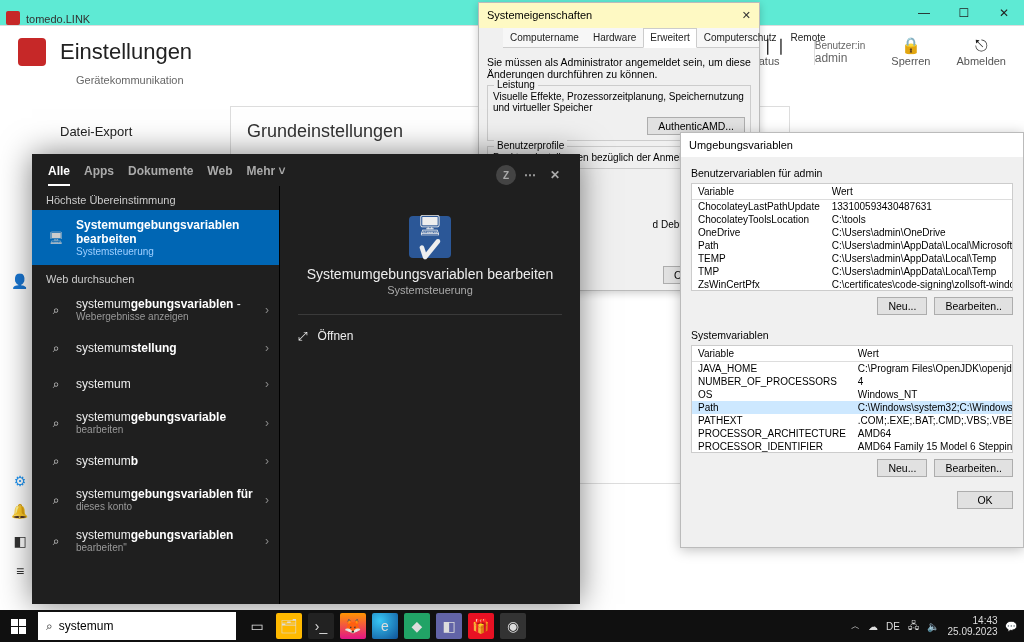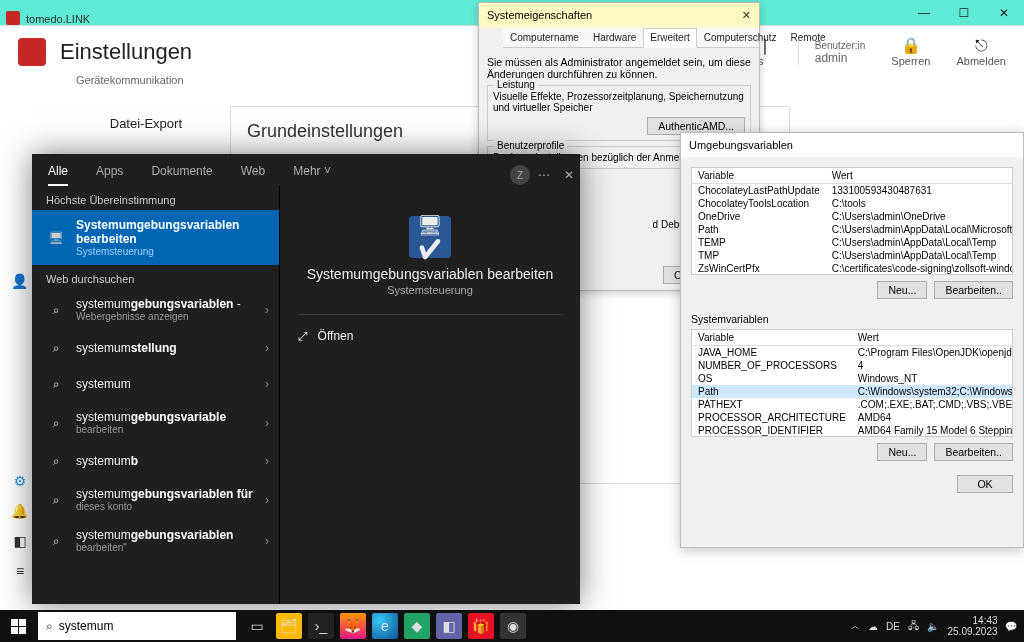--- a/index.html
+++ b/index.html
@@ -13,26 +13,26 @@
   .sysbtn { width:40px; height:26px; display:flex; align-items:center; justify-content:center; color:#222; font-size:12px; }
 
   
   .app { position:absolute; top:26px; left:0; right:0; bottom:32px; background:#fff; }
   .appheader { display:flex; align-items:center; padding:10px 18px 4px 18px; }
   .applogo { width:28px; height:28px; background:#c62828; border-radius:4px; margin-right:14px; flex-shrink:0;}
   .apptitle { font-size:22px; font-weight:400; color:#222; }
   .headericons { margin-left:auto; display:flex; gap:26px; align-items:center; }
   .hitem { text-align:center; font-size:11px; color:#555; line-height:1.2;}
   .hitem .ic { display:block; font-size:16px; color:#222; }
-  .userblock { font-size:12px; color:#666; border-left:1px solid #ddd; padding-left:16px;}
+  .userblock { font-size:12px; color:#666; border-left:1px solid #ddd; padding-left:0;}
   .userblock .role{font-size:10px;}
 
   .subhead { font-size:11px; color:#666; padding:2px 18px 10px 76px; }
 
-  .leftnav { position:absolute; top:80px; left:0; width:200px;text-align:right; }
+  .leftnav { position:absolute; top:88px; left:0; width:200px; }
   .leftnav .item { padding:10px 18px 10px 60px; font-size:13px; color:#222; position:relative;}
   .iconcol { position:absolute; left:0; top:240px; width:40px;}
   .iconcol div{height:30px; display:flex;align-items:center;justify-content:center;color:#333;font-size:14px;}
 
   .maincard { position:absolute; left:230px; top:80px; width:560px; background:#fff; border:1px solid #ddd; padding:14px 16px; }
   .maincard h2{font-size:18px;font-weight:500;color:#333;margin-bottom:16px;}
   .maincard .row{font-size:13px;color:#333;padding:6px 0;}
   .warn { color:#ff9800; font-size:12px; margin-top:270px; }
 
   
@@ -56,21 +56,21 @@
   .tablewrap{border:1px solid #ccc;background:#fff;height:108px;overflow:auto;}
   table{width:100%;border-collapse:collapse;font-size:10px;}
   th{text-align:left;padding:2px 6px;border-bottom:1px solid #ddd;background:#fff;font-weight:400;}
   td{padding:1px 6px;white-space:nowrap;overflow:hidden;}
   tr.sel td{background:#cde8ff;}
   .rowbtns{text-align:right;padding:6px 0 14px 0;}
   .rowbtns .btn{margin-left:4px;min-width:50px;text-align:center;}
 
   
   .search { position:absolute; left:32px; top:154px; width:548px; height:450px; background:#1f1f1f; color:#e6e6e6; box-shadow:0 0 30px rgba(0,0,0,.5); display:flex; flex-direction:column;}
-  .searchtabs{display:flex;gap:28px;padding:10px 2px 0 16px;font-size:12px;color:#aaa;}
+  .searchtabs{display:flex;gap:14px;padding:10px 16px 0 16px;font-size:12px;color:#aaa;font-weight:bold;}
   .searchtabs .st{padding-bottom:6px;}
   .searchtabs .st.active{color:#fff;border-bottom:2px solid #fff;}
   .searchtabs .more::after{content:" ˅";}
   .searchtop-right{margin-left:auto;display:flex;gap:8px;align-items:center;}
   .avatar{width:20px;height:20px;border-radius:50%;background:#444;display:flex;align-items:center;justify-content:center;font-size:10px;}
   .dots{letter-spacing:2px;}
   .sclose{width:18px;text-align:center;}
   .searchbody{flex:1;display:flex;overflow:hidden;}
   .sleft{width:248px;border-right:1px solid #000;overflow:auto;}
   .sgroup{font-size:11px;color:#ccc;padding:8px 14px 4px 14px;}
@@ -196,20 +196,21 @@
     <span class="btn">OK</span>
     <span class="btn">Abbre</span>
   </div>
 </div>
 
 <div class="envdlg">
   <div class="dlgtitle" style="background:#fff;">
     <span>Umgebungsvariablen</span>
   </div>
   <div class="envbody">
+    <div class="sectlabel">Benutzervariablen für admin</div>
     <div class="tablewrap">
       <table>
         <tbody>
             <tr>
               <th>Variable</th>
               <th>Wert</th>
             </tr>
         <tr>
               <td>ChocolateyLastPathUpdate</td>
               <td>133100593430487631</td>

